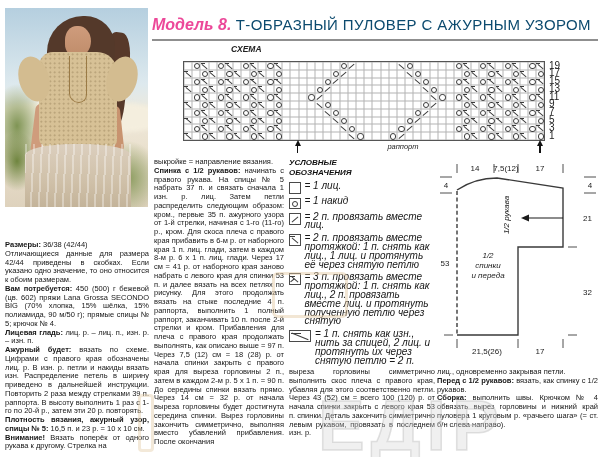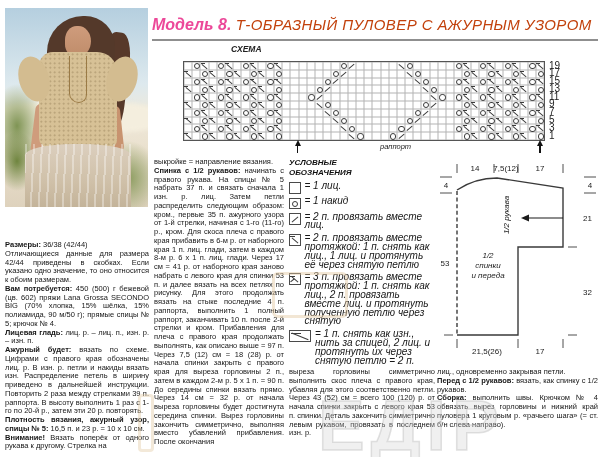--- a/index.html
+++ b/index.html
@@ -3,21 +3,21 @@
 <meta charset="utf-8">
 <style>
   html,body{margin:0;padding:0;}
   body{width:600px;height:457px;position:relative;background:#fff;overflow:hidden;
        font-family:"Liberation Sans",sans-serif;color:#1c1c1c;}
   .abs{position:absolute;}
 
   
   #header{left:152px;top:16px;width:446px;border-bottom:2px solid #8f8f8f;padding-bottom:5px;}
   #header .model{color:#ec4899;font-weight:bold;font-size:16px;font-style:italic;}
-  #header .title{color:#c2410c;font-size:15px;letter-spacing:.4px;font-style:italic;}
+  #header .title{color:#0c4a6e;font-size:15px;letter-spacing:.4px;}
 
   
   #photo{left:5px;top:8px;width:143px;height:199px;overflow:hidden;
          background:linear-gradient(180deg,#b5cfdf 0%,#dde9ee 38%,#efe9da 54%,#e9dfcc 74%,#ded2bd 100%);}
   .ph-dune{position:absolute;left:-10%;top:47%;width:125%;height:16%;background:#f4eede;border-radius:50%/70%;filter:blur(2px);}
   .ph-grass-l{position:absolute;left:-14px;top:38%;width:52px;height:84px;background:radial-gradient(closest-side,#7f9454,rgba(127,148,84,0));}
   .ph-grass-l2{position:absolute;left:-8px;top:62%;width:40px;height:60px;background:radial-gradient(closest-side,#6f853f,rgba(127,148,84,0));}
   .ph-grass-r{position:absolute;right:-12px;bottom:-8px;width:64px;height:74px;background:radial-gradient(closest-side,#8b9b5e,rgba(139,155,94,0));}
   .ph-hairfall{position:absolute;left:94px;top:24px;width:28px;height:104px;background:#57392a;border-radius:40%/30%;transform:rotate(7deg);}
   .ph-hair{position:absolute;left:42px;top:8px;width:68px;height:112px;background:#54392a;border-radius:36px 30px 26px 34px;}
@@ -44,21 +44,21 @@
   .g-sl::before{content:"";position:absolute;left:8%;top:48%;width:84%;height:1px;background:#3c3c3c;transform:rotate(-40deg);}
   .g-bs::before{content:"";position:absolute;left:8%;top:48%;width:84%;height:1px;background:#3c3c3c;transform:rotate(40deg);}
   .g-pr::before{content:"";position:absolute;left:8%;top:48%;width:84%;height:1px;background:#3c3c3c;transform:rotate(40deg);}
   .g-pr::after{content:"";position:absolute;left:5%;top:12%;width:46%;height:1px;background:#3c3c3c;}
   .g-sl3::before{content:"";position:absolute;left:0;top:62%;width:48%;height:1px;background:#3c3c3c;transform:rotate(-40deg);}
   .g-prw::before{content:"";position:absolute;left:4%;top:50%;width:92%;height:1px;background:#3c3c3c;transform:rotate(22deg);}
   .g-prw::after{content:"";position:absolute;left:4%;top:15%;width:50%;height:1px;background:#3c3c3c;}
   #chart-rownums{left:549px;top:61.5px;width:16px;font-size:10px;line-height:7.8px;color:#222;}
   .uparrow{position:absolute;width:0;height:0;border-left:3.5px solid transparent;border-right:3.5px solid transparent;border-bottom:6px solid #111;}
   .uparrow::after{content:"";position:absolute;left:-.8px;top:6px;width:1.6px;height:7px;background:#111;}
-  #rapport-label{left:380px;top:142px;width:64px;text-align:left;font-size:7.5px;font-style:italic;color:#222;}
+  #rapport-label{left:371px;top:142px;width:64px;text-align:center;font-size:7.5px;font-style:italic;color:#222;}
 
   
   .col{font-size:7.5px;line-height:8.75px;text-align:justify;color:#161616;}
   .col p{margin:0;}
   .col b{font-weight:bold;}
   #col1{left:5px;top:241px;width:144px;}
   #col2{left:154px;top:158px;width:130px;}
   #col3-cont{left:289px;top:368px;width:146px;}
   #col4-text{left:437px;top:368px;width:161px;}
 

